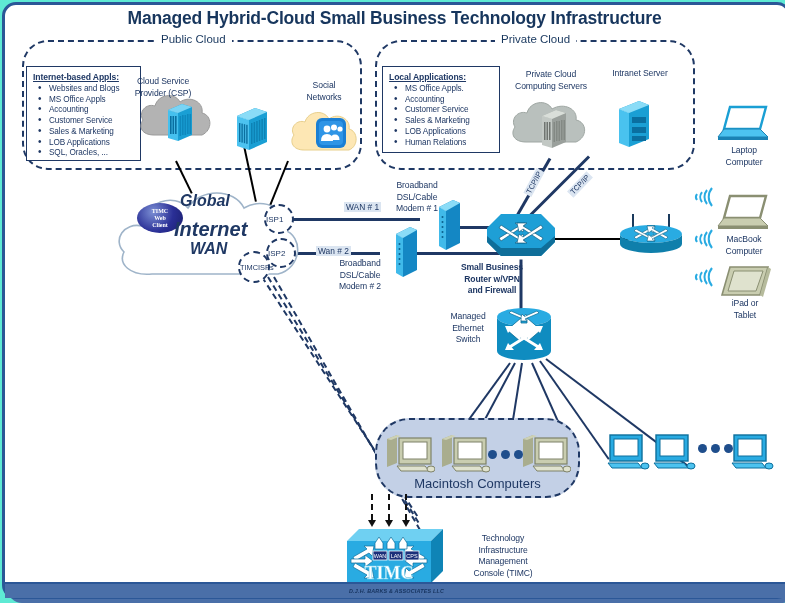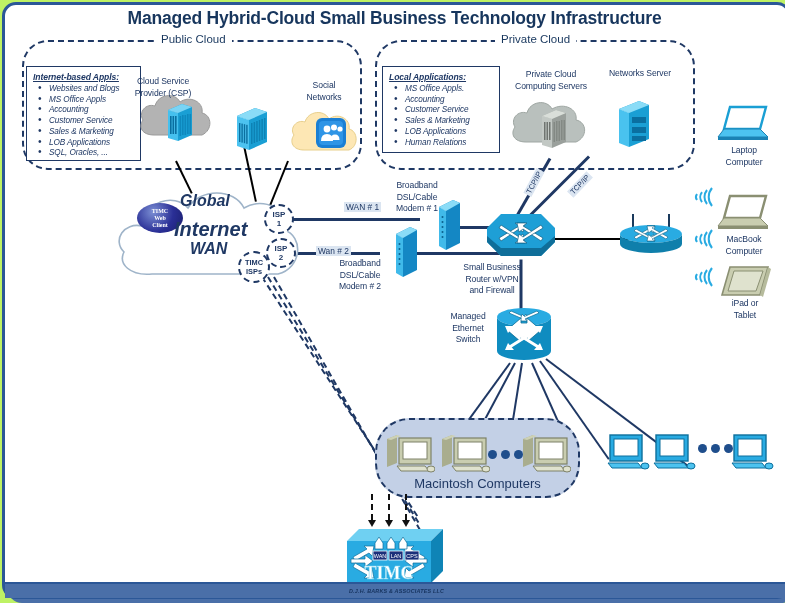--- a/index.html
+++ b/index.html
@@ -1,34 +1,34 @@
 <!DOCTYPE html>
 <html><head>
 <meta charset="utf-8">
 <style>
   html,body{margin:0;padding:0;background:#fff;}
   body{width:795px;height:603px;font-family:"Liberation Sans",sans-serif;}
-  #stage{position:relative;width:785px;height:603px;overflow:hidden;background:#bef264;}
+  #stage{position:relative;width:785px;height:603px;overflow:hidden;background:#5eead4;}
 
   
   .frame-outer{position:absolute;left:2px;top:2px;width:789px;height:597px;
     border:3px solid #2b5797;border-radius:14px;box-sizing:border-box;background:#fff;}
   .frame-shadow{position:absolute;left:8px;top:8px;width:787px;height:595px;
     border-radius:14px;background:#4a6fa8;z-index:0;}
 
   .title{position:absolute;left:0;top:8px;width:789px;text-align:center;
     font-size:17.5px;font-weight:bold;color:#17365d;letter-spacing:-.2px;}
 
   
   .zone{position:absolute;border:2px dashed #1f3864;border-radius:26px;box-sizing:border-box;}
   .zone-label{position:absolute;font-size:11.5px;color:#17365d;background:#fff;padding:0 6px;}
 
   
   .applist{position:absolute;border:1.5px solid #1f3864;background:#fff;box-sizing:border-box;
-    padding:5px 6px 16px 6px;font-style:italic;}
+    padding:5px 6px 16px 6px;}
   .applist .hd{font-size:8.6px;font-weight:bold;color:#1f3864;text-decoration:underline;
     margin-bottom:2px;letter-spacing:-.1px;}
   .applist ul{margin:0;padding:0 0 0 16px;list-style:none;}
   .applist li{font-size:8.2px;color:#1f3864;line-height:10.7px;position:relative;letter-spacing:-.1px;}
   .applist li:before{content:"\2022";position:absolute;left:-11px;top:-1px;font-size:10px;color:#1f3864;}
 
   
   .cap{position:absolute;font-size:8.6px;color:#1f3864;text-align:center;line-height:11.5px;letter-spacing:-.1px;}
 
   
@@ -44,22 +44,22 @@
   
   .cloud{position:absolute;}
   .cloud svg{display:block;}
 
   
   .srv{position:absolute;}
   .srv svg{display:block;}
 
   
   .isp{position:absolute;border:2px dashed #1f3864;border-radius:50%;background:#fff;
-    display:flex;flex-direction:column;align-items:center;justify-content:center;
-    font-size:8px;color:#1f3864;line-height:9px;text-align:center;box-sizing:border-box;font-weight:bold;}
+    display:flex;align-items:center;justify-content:flex-start;
+    font-size:8px;color:#1f3864;line-height:9px;text-align:center;box-sizing:border-box;}
 
   .webclient{position:absolute;border-radius:50%;
     background:radial-gradient(circle at 35% 30%,#7b8fd4 0%,#2a2f96 55%,#191d6b 100%);
     display:flex;flex-direction:column;align-items:center;justify-content:center;
     color:#fff;font-size:6px;font-weight:bold;line-height:7px;text-align:center;
     font-family:"Liberation Serif",serif;}
 
   .wantext{position:absolute;color:#1f3864;font-weight:bold;font-style:italic;}
 
   
@@ -265,21 +265,21 @@
   <div class="srv" style="left:613px;top:95px;">
     <svg width="42" height="56" viewBox="0 0 42 56">
       <polygon points="6,14 26,6 36,10 36,44 16,52 16,18" fill="#1a9fd4"></polygon>
       <polygon points="6,14 16,18 16,52 6,48" fill="#49c2ef"></polygon>
       <polygon points="6,14 26,6 36,10 16,18" fill="#8adcf7"></polygon>
       <rect x="19" y="22" width="14" height="6" fill="#0a6fa0"></rect>
       <rect x="19" y="32" width="14" height="6" fill="#0a6fa0"></rect>
       <rect x="19" y="41" width="14" height="5" fill="#0a6fa0"></rect>
     </svg>
   </div>
-  <div class="cap" style="left:596px;top:68px;width:88px;">Networks Server</div>
+  <div class="cap" style="left:596px;top:68px;width:88px;">Intranet Server</div>
 
   <div class="cloud" style="left:112px;top:178px;">
     <svg width="192" height="108" viewBox="0 0 192 108">
       <path d="M40 96 C18 98 6 86 12 74 C0 62 12 44 30 48 C32 24 62 14 76 30 C88 10 122 10 132 30
                C152 18 178 32 172 52 C192 58 190 90 166 96 Z" fill="#ffffff" stroke="#9fb4c9" stroke-width="1.6"></path>
     </svg>
   </div>
   <div class="webclient" style="left:137px;top:203px;width:46px;height:30px;">
     <span>TIMC</span>
     <span>Web</span>
@@ -347,21 +347,21 @@
       <polygon points="2,20 16,6 56,6 70,20 70,34 56,48 16,48 2,34" fill="#1e9fd6"></polygon>
       <polygon points="2,28 2,34 16,48 56,48 70,34 70,28 56,40 16,40" fill="#0f6e99"></polygon>
       <g fill="#ffffff" stroke="#0d5f85" stroke-width="0.7">
         <path d="M14 30 L34 18 L30 15 L40 15 L38 24 L34 21 L16 33 Z"></path>
         <path d="M58 30 L38 18 L42 15 L32 15 L34 24 L38 21 L56 33 Z"></path>
         <path d="M14 20 L34 32 L30 35 L40 35 L38 26 L34 29 L16 17 Z"></path>
         <path d="M58 20 L38 32 L42 35 L32 35 L34 26 L38 29 L56 17 Z"></path>
       </g>
     </svg>
   </div>
-  <div class="cap" style="left:446px;top:262px;width:92px;">
+  <div class="cap" style="left:446px;top:262px;width:92px;font-weight:bold;">
     <span>Small Business</span><br>
     <span>Router w/VPN</span><br>
     <span>and Firewall</span>
   </div>
 
   <div class="srv" style="left:618px;top:212px;">
     <svg width="66" height="56" viewBox="0 0 66 56">
       <rect x="14" y="2" width="2" height="16" fill="#1a3a5c"></rect>
       <rect x="50" y="2" width="2" height="16" fill="#1a3a5c"></rect>
       <ellipse cx="33" cy="22" rx="31" ry="9" fill="#29abe2"></ellipse>
@@ -562,20 +562,26 @@
         <rect x="28" y="24" width="14" height="9" fill="#1b2f7a" stroke="#ffffff" stroke-width="0.8"></rect>
         <rect x="44" y="24" width="14" height="9" fill="#1b2f7a" stroke="#ffffff" stroke-width="0.8"></rect>
         <rect x="60" y="24" width="14" height="9" fill="#1b2f7a" stroke="#ffffff" stroke-width="0.8"></rect>
       </g>
       <text x="35" y="31" font-size="5.5" fill="#ffffff" text-anchor="middle" font-family="Liberation Sans, sans-serif">WAN</text>
       <text x="51" y="31" font-size="5.5" fill="#ffffff" text-anchor="middle" font-family="Liberation Sans, sans-serif">LAN</text>
       <text x="67" y="31" font-size="5.5" fill="#ffffff" text-anchor="middle" font-family="Liberation Sans, sans-serif">CPS</text>
       <text x="44" y="52" font-size="18" fill="#ffffff" text-anchor="middle" font-weight="bold" font-family="Liberation Serif, serif" stroke="#7fd4f0" stroke-width="0.5">TIMC</text>
     </svg>
   </div>
+  <div class="cap" style="left:448px;top:533px;width:110px;text-align:center;">
+    <span>Technology</span><br>
+    <span>Infrastructure</span><br>
+    <span>Management</span><br>
+    <span>Console (TIMC)</span>
+  </div>
 
   <div style="position:absolute;left:368px;top:520px;width:0;height:0;border-left:4px solid transparent;border-right:4px solid transparent;border-top:7px solid #111;"></div>
   <div style="position:absolute;left:385px;top:520px;width:0;height:0;border-left:4px solid transparent;border-right:4px solid transparent;border-top:7px solid #111;"></div>
   <div style="position:absolute;left:402px;top:520px;width:0;height:0;border-left:4px solid transparent;border-right:4px solid transparent;border-top:7px solid #111;"></div>
   <div style="position:absolute;left:371px;top:494px;width:0;border-left:2px dashed #111;height:26px;"></div>
   <div style="position:absolute;left:388px;top:494px;width:0;border-left:2px dashed #111;height:26px;"></div>
   <div style="position:absolute;left:405px;top:494px;width:0;border-left:2px dashed #111;height:26px;"></div>
 
 
   <div class="footer">

